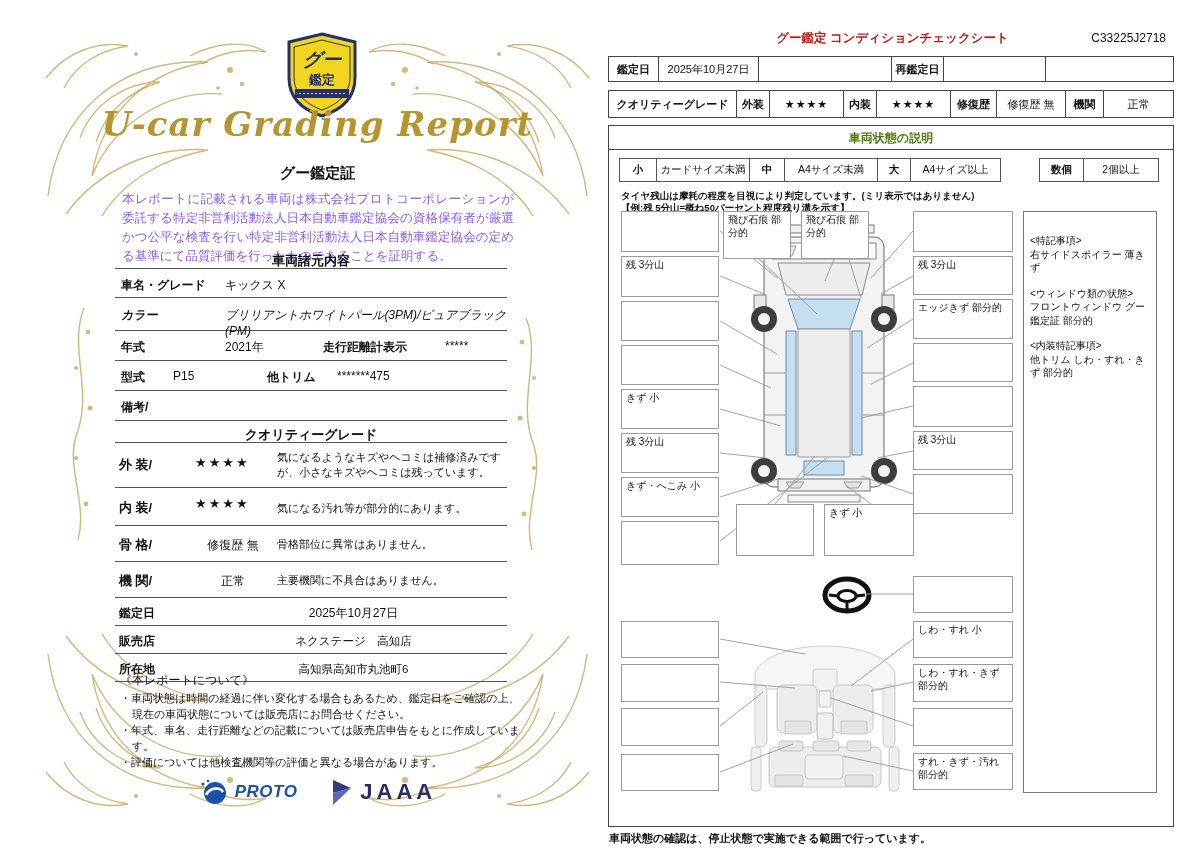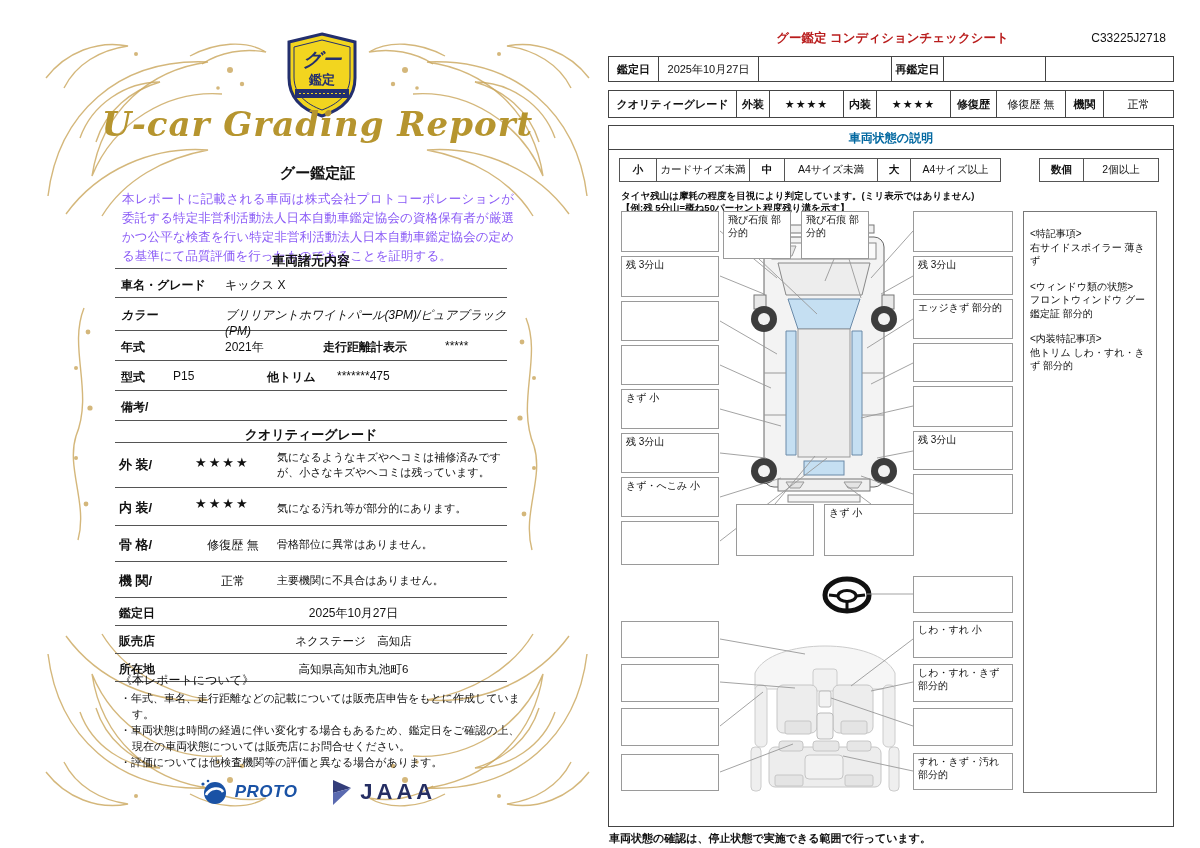--- a/index.html
+++ b/index.html
@@ -37,30 +37,30 @@
   
   #sheet { left:605px; top:28px; width:575px; height:820px; }
   .sheet-title { top:2px; left:0; width:100%; text-align:center; font-size:12.5px; font-weight:bold; color:#b91c1c; }
   .sheet-code { top:3px; right:14px; font-size:12px; color:#111; }
   .hdr-tbl { display:flex; border:1px solid #444; background:#fff; }
   .hdr-tbl > div { border-right:1px solid #444; display:flex; align-items:center; justify-content:center;
     font-size:11px; color:#111; }
   .hdr-tbl > div:last-child { border-right:none; }
   .mainbox { left:3px; top:97px; width:566px; height:702px; border:1.5px solid #444; background:#fff; }
   .mb-title { position:absolute; top:0; left:0; width:100%; height:24px; border-bottom:1px solid #444;
-    text-align:center; font-size:12px; font-weight:bold; line-height:24px; color:#0369a1; }
+    text-align:center; font-size:12px; font-weight:bold; line-height:24px; color:#4d7c0f; }
   .legend { position:absolute; display:flex; border:1px solid #555; height:24px; }
   .legend > div { border-right:1px solid #555; display:flex; align-items:center; justify-content:center;
     font-size:10.5px; color:#111; }
   .legend > div:last-child { border-right:none; }
   .tire-note { position:absolute; left:12px; font-size:9.5px; font-weight:bold; color:#111; line-height:1.25; }
   .lblbox { position:absolute; border:1px solid #9a9a9a; background:#fff; font-size:10px; color:#111;
     padding:2px 4px; line-height:1.25; }
   .notes-panel { position:absolute; left:414px; top:85px; width:134px; height:582px; border:1.5px solid #777;
-    background:#fff; padding:15px 6px; font-size:10px; color:#111; line-height:1.35; }
+    background:#fff; padding:22px 6px; font-size:10px; color:#111; line-height:1.35; }
   .notes-panel .gap { height:12px; }
   .leaders line { stroke:#999; stroke-width:0.9; }
   .sheet-footer { top:803px; left:4px; font-size:11px; font-weight:bold; color:#111; }
 </style>
 </head>
 <body>
 
 <div class="page">
 
   <div id="certificate" class="abs">
@@ -168,22 +168,22 @@
         <span class="meta-val" style="top:8px;font-size:11.5px;">ネクステージ　高知店</span>
       </div>
       <div class="trow" style="height:28px;">
         <span class="tl" style="left:4px;top:7px;">所在地</span>
         <span class="meta-val" style="top:8px;font-size:11.5px;">高知県高知市丸池町6</span>
       </div>
     </div>
 
     <div class="abs about" style="top:654px;">
       <div class="hd">《本レポートについて》</div>
+      <p>・車両状態は時間の経過に伴い変化する場合もあるため、鑑定日をご確認の上、現在の車両状態については販売店にお問合せください。</p>
       <p>・年式、車名、走行距離などの記載については販売店申告をもとに作成しています。</p>
-      <p>・車両状態は時間の経過に伴い変化する場合もあるため、鑑定日をご確認の上、現在の車両状態については販売店にお問合せください。</p>
       <p>・評価については他検査機関等の評価と異なる場合があります。</p>
     </div>
 
     <div class="abs logo-row">
       <div class="proto-wrap">
         <svg width="30" height="28" viewBox="0 0 30 28">
           <circle cx="4" cy="6" r="1.6" fill="#1a52a5"></circle>
           <circle cx="9" cy="3" r="1.3" fill="#1a52a5"></circle>
           <circle cx="16" cy="15" r="11" fill="#1a52a5"></circle>
           <path d="M7,17 C11,9 21,9 24,14" stroke="#ffffff" stroke-width="2.6" fill="none"></path>

